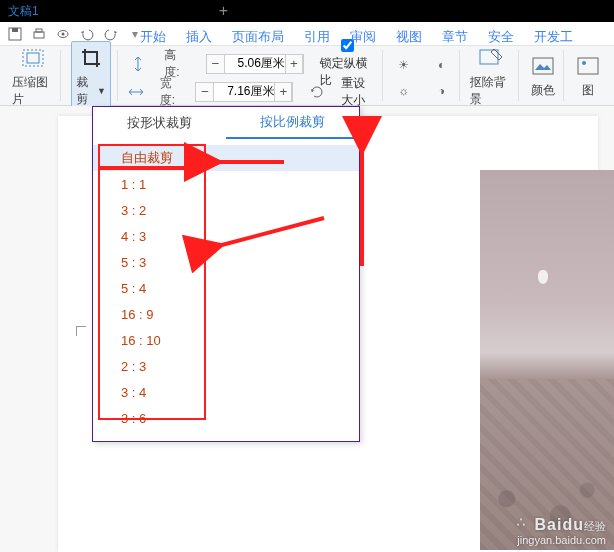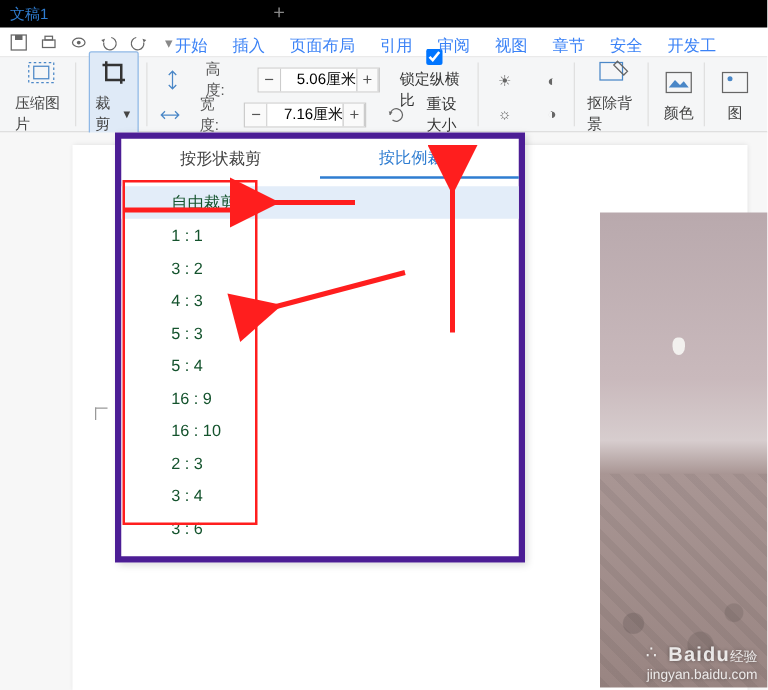--- a/index.html
+++ b/index.html
@@ -30,27 +30,27 @@
 .spin { display:flex; align-items:center; border:1px solid #ccc; background:#fff; height:20px; }
 .spin button { width:18px; height:18px; border:none; border-left:1px solid #ccc; border-right:1px solid #ccc; background:#fafafa; color:#555; cursor:pointer; }
 .spin .minus { border-left:none; }
 .spin input { width:60px; border:none; text-align:right; font-size:12px; height:18px; }
 .chk { display:flex; align-items:center; gap:3px; color:#333;flex-direction:column; }
 .chk input { width:13px; height:13px; }
 .iconbtn { width:22px; height:22px; display:flex; align-items:center; justify-content:center; color:#666; border-radius:2px; }
 .smalltxt { font-size:12px; color:#333; }
 
 
-.dropdown { position:absolute; left:92px; top:106px; width:328px; background:#fff; border:5px solid #4c1d95; box-shadow:2px 2px 6px rgba(0,0,0,.15); z-index:5; }
+.dropdown { position:absolute; left:92px; top:106px; width:268px; background:#fff; border:1px solid #4c1d95; box-shadow:2px 2px 6px rgba(0,0,0,.15); z-index:5; }
 .drop-tabs { display:flex; height:32px; }
 .drop-tabs div { flex:1; display:flex; align-items:center; justify-content:center; font-size:13px; cursor:pointer; }
 .drop-tabs .a { color:#444; }
 .drop-tabs .b { color:#2f7dd1; border-bottom:2px solid #2f7dd1; }
 .ratio-list { padding:6px 0 10px 0; }
-.ratio-list .item { height:26px; display:flex; align-items:center; padding-left:40px; font-size:13px; color:#14532d; cursor:pointer; }
+.ratio-list .item { height:26px; display:flex; align-items:center; padding-left:28px; font-size:13px; color:#c2410c; cursor:pointer; }
 .ratio-list .item.sel { background:#e3edf9; }
 
 
 .canvas { position:absolute; left:0; top:106px; right:0; bottom:0; background:#f7f7f7; }
 .page { position:absolute; left:58px; top:10px; width:540px; height:436px; background:#fff; box-shadow:0 0 4px rgba(0,0,0,.1); }
 .marginmark { position:absolute; left:76px; top:220px; width:10px; height:10px; border-left:1px solid #999; border-top:1px solid #999; }
 .photo { position:absolute; right:0; top:64px; width:134px; height:380px; background:linear-gradient(to bottom,#b9a9ad 0%,#c9b9bc 35%,#d7cdce 48%,#a99694 55%,#998582 100%); overflow:hidden; }
 .photo::after { content:""; position:absolute; left:0; right:0; top:55%; bottom:0; background:
   radial-gradient(circle at 20% 70%, rgba(0,0,0,.12) 0 8px, transparent 9px),
   radial-gradient(circle at 60% 80%, rgba(0,0,0,.1) 0 10px, transparent 11px),

